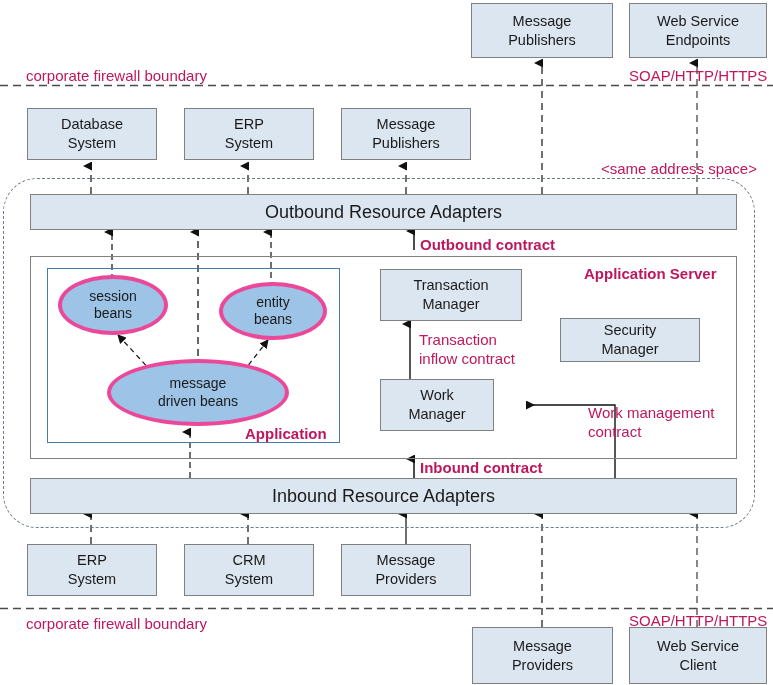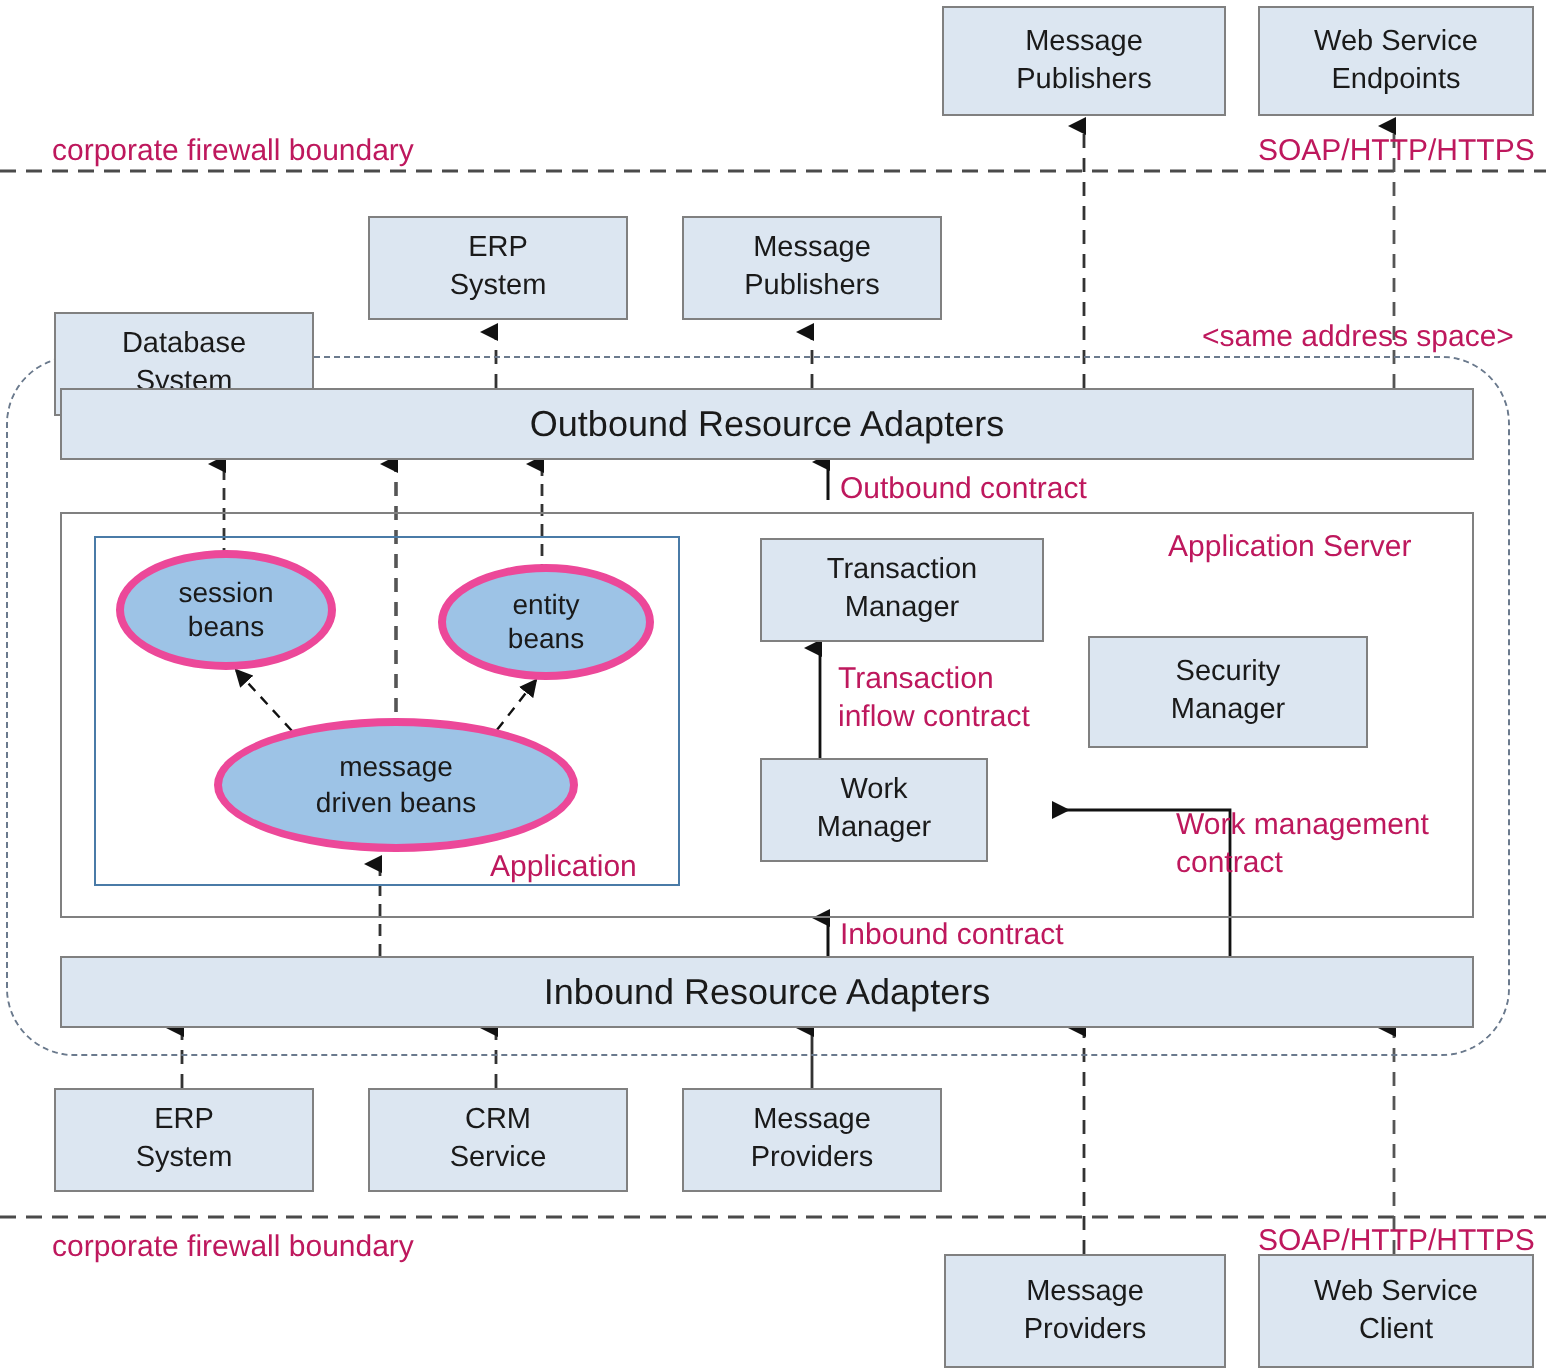--- a/index.html
+++ b/index.html
@@ -65,21 +65,21 @@
     box-sizing:border-box;
     background:transparent;
   }
   .lbl{
     position:absolute;
     font-size:15px;
     line-height:1.25;
     color:#be185d;
     white-space:pre-line;
   }
-  .lbl.bold{font-weight:normal;}
+  .lbl.bold{font-weight:bold;}
   .ellipse{
     position:absolute;
     background:#9dc3e6;
     border:4px solid #ec4899;
     border-radius:50%;
     box-sizing:border-box;
     display:flex;
     align-items:center;
     justify-content:center;
     text-align:center;
@@ -148,21 +148,21 @@
   <div class="box" style="left:471px; top:3px; width:142px; height:55px;">Message
 Publishers</div>
 
   <div class="box" style="left:629px; top:3px; width:138px; height:55px;">Web Service
 Endpoints</div>
 
   <div class="lbl" style="left:26px; top:67px;">corporate firewall boundary</div>
 
   <div class="lbl" style="left:629px; top:67px;">SOAP/HTTP/HTTPS</div>
 
-  <div class="box" style="left:27px; top:108px; width:130px; height:52px;margin-top:48px;">Database
+  <div class="box" style="left:27px; top:108px; width:130px; height:52px;">Database
 System</div>
 
   <div class="box" style="left:184px; top:108px; width:130px; height:52px;">ERP
 System</div>
 
   <div class="box" style="left:341px; top:108px; width:130px; height:52px;">Message
 Publishers</div>
 
   <div class="lbl" style="left:601px; top:160px;">&lt;same address space&gt;</div>
 
@@ -189,35 +189,35 @@
 
   <div class="box" style="left:380px; top:269px; width:142px; height:52px;">Transaction
 Manager</div>
 
   <div class="lbl" style="left:419px; top:331px;">Transaction
 inflow contract</div>
 
   <div class="box" style="left:380px; top:379px; width:114px; height:52px;">Work
 Manager</div>
 
-  <div class="box" style="left:544px; top:318px; width:140px; height:56px;">Security
+  <div class="box" style="left:560px; top:318px; width:140px; height:44px;">Security
 Manager</div>
 
   <div class="lbl bold" style="left:420px; top:459px;">Inbound contract</div>
 
   <div class="lbl" style="left:588px; top:404px;">Work management
 contract</div>
 
   <div class="bar" style="left:30px; top:478px; width:707px; height:36px;">Inbound Resource Adapters</div>
 
   <div class="box" style="left:27px; top:544px; width:130px; height:52px;">ERP
 System</div>
 
   <div class="box" style="left:184px; top:544px; width:130px; height:52px;">CRM
-Service</div>
+System</div>
 
   <div class="box" style="left:341px; top:544px; width:130px; height:52px;">Message
 Providers</div>
 
   <div class="lbl" style="left:26px; top:615px;">corporate firewall boundary</div>
 
   <div class="lbl" style="left:629px; top:612px;">SOAP/HTTP/HTTPS</div>
 
   <div class="box" style="left:472px; top:627px; width:141px; height:57px;">Message
 Providers</div>

